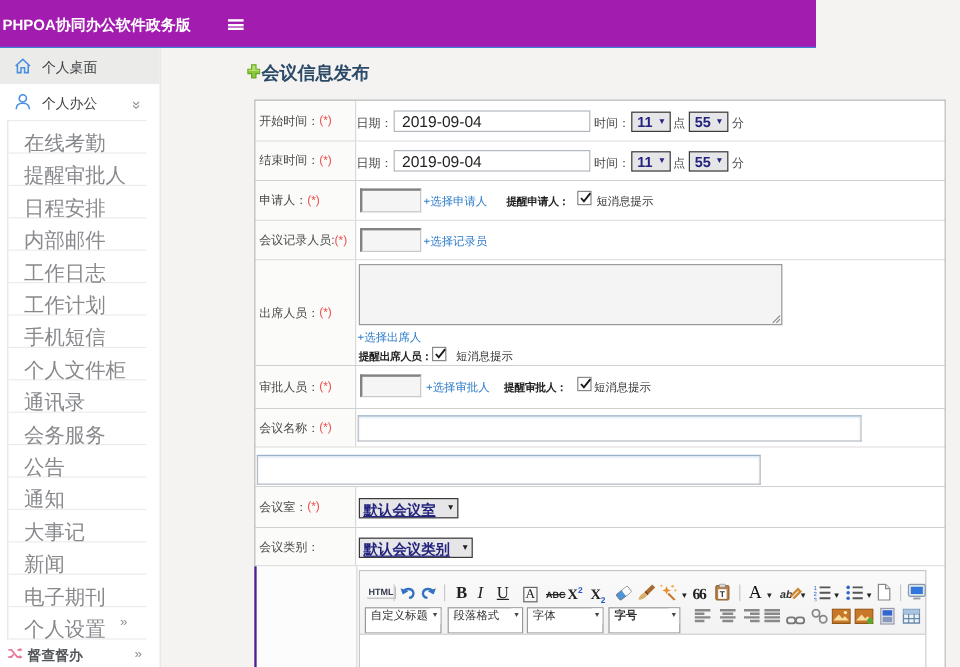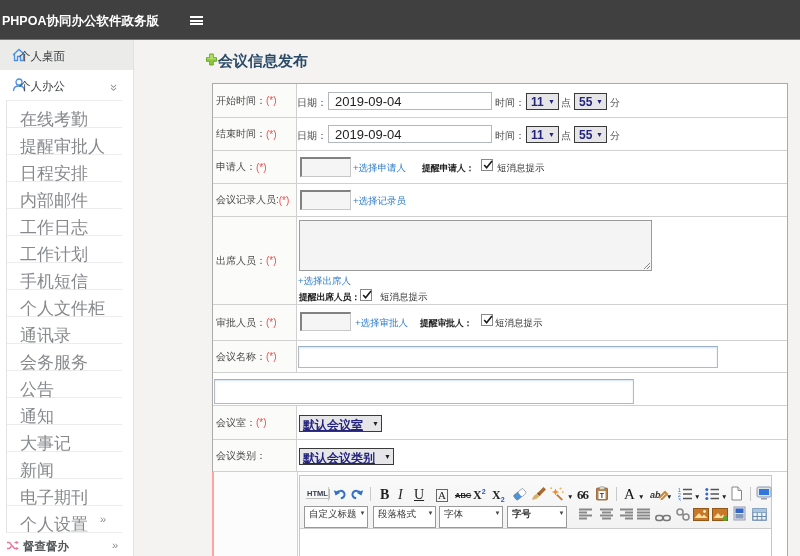--- a/index.html
+++ b/index.html
@@ -1,25 +1,25 @@
 <!DOCTYPE html>
 <html><head><meta charset="utf-8">
 <style>
 *{margin:0;padding:0;box-sizing:border-box;font-family:"Liberation Sans",sans-serif;}
 html,body{width:800px;height:556px;overflow:hidden;}
 #page{position:relative;width:800px;height:556px;background:#f4f3f1;overflow:hidden;}
-#hdr{position:absolute;left:0;top:0;width:800px;height:40px;background:#404040;border-bottom:1px solid #3c80d8;}
+#hdr{position:absolute;left:0;top:0;width:680px;height:40px;background:#a21caf;border-bottom:1px solid #3c80d8;}
 #hdr .ttl{position:absolute;left:2px;top:13px;font-size:12.5px;font-weight:bold;color:#fff;}
 #burger{position:absolute;left:190px;top:16px;width:13px;}
 #burger div{height:2px;background:#fff;margin-bottom:1.6px;}
 
 #side{position:absolute;left:0;top:40px;width:134px;height:516px;background:#fff;border-right:1px solid #e2e2e2;}
 .mitem{position:relative;font-size:11.5px;color:#3d4043;}
 .mitem .ic{position:absolute;left:11px;}
-.mitem .tx{position:absolute;left:19px;}
+.mitem .tx{position:absolute;left:35px;}
 #it1{height:30px;background:#ebebe9;}
 #it1 .ic{top:7px;}
 #it1 .tx{top:9px;}
 #it2{height:30px;}
 #it2 .ic{top:7px;}
 #it2 .tx{top:9px;}
 #it2 .chev{position:absolute;left:111px;top:10px;color:#8b8b8b;font-size:13px;transform:rotate(90deg);}
 #sub{position:absolute;left:6px;top:60px;width:116px;border-left:1px solid #e4e4e4;border-top:1px solid #ececec;}
 .sitem{position:relative;height:27px;border-bottom:1px solid #ececec;}
 .sitem .tx{position:absolute;left:13px;top:7px;font-size:17px;color:#87898c;}
@@ -273,21 +273,21 @@
     <div class="frow" style="height:32px;">
       <div class="lbl">会议类别：</div>
       <div class="val">
         <div class="sel" style="left:2px;top:8px;width:95px;height:17px;">
             <span style="position:absolute;left:3px;top:1px;font-size:12px;font-weight:bold;text-decoration:underline;">默认会议类别</span>
             <span class="ar" style="right:2px;top:4px;font-size:7px;color:#222;">▼</span>
           </div>
       </div>
     </div>
 
-    <div class="frow" style="height:85px;border-bottom:none;border-left:2px solid #fca5a5;margin-left:-1px;">
+    <div class="frow" style="height:85px;border-bottom:none;border-left:2px solid #4c1d95;margin-left:-1px;">
       <div class="lbl" style="background:#fcfcfc;"></div>
       <div class="val">
         <div id="ed">
 
           <span class="ti" style="left:6px;top:13px;font-size:7.5px;font-weight:bold;color:#333a4a;border:1px solid #bbb;border-top:none;border-left:none;padding:0 1px;">HTML</span>
           <div class="tsep" style="left:28px;"></div>
           <span class="ti" style="left:33px;top:11px;"><svg width="14" height="14" viewBox="0 0 14 14">
                 <path d="M3.2 6.2 C5 3.2 10 3 11.3 6.2 C12.3 8.8 10.5 11 7.8 11.2" fill="none" stroke="#3270c2" stroke-width="2"></path>
                 <path d="M0.8 3.2 L2.6 8.4 L7.4 5.8 Z" fill="#3270c2"></path>
               </svg></span>

